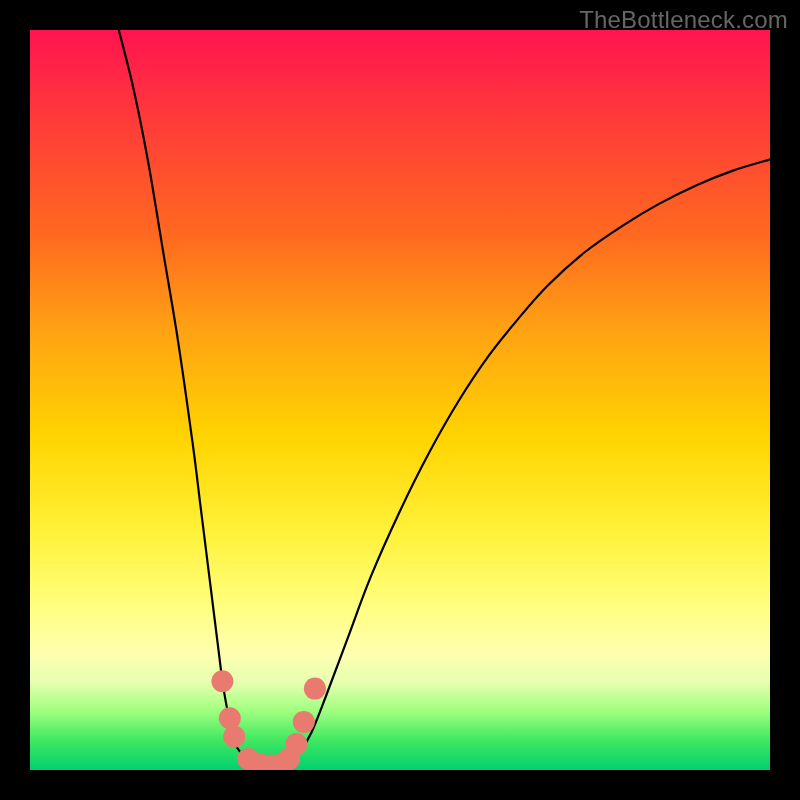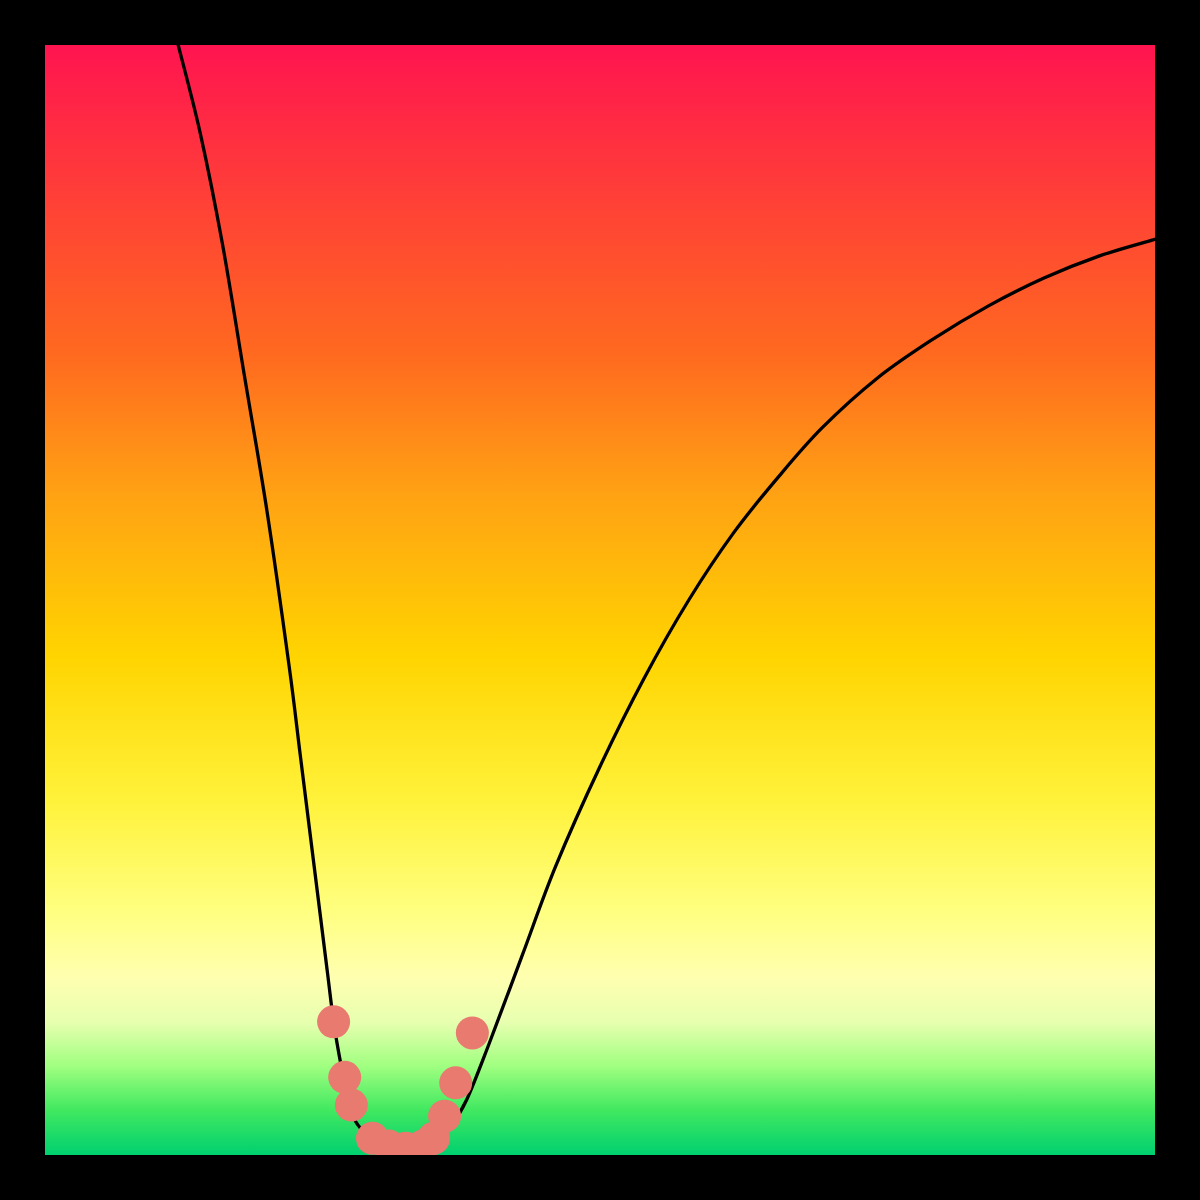--- a/index.html
+++ b/index.html
@@ -63,20 +63,21 @@
     stroke-linecap: round;
   }
   .dots circle {
     fill: #e87a70;
   }
 </style>
 </head>
 <body>
 
 <div class="frame">
+  <div class="watermark">TheBottleneck.com</div>
 
   <div class="plot-area">
     <svg class="curves" viewBox="0 0 740 740" preserveAspectRatio="none">
       <path id="path-left" class="curve" d="M 88.80 0.00 C 91.27 9.87, 98.67 37.00, 103.60 59.20 C 108.53 81.40, 113.47 106.07, 118.40 133.20 C 123.33 160.33, 128.27 192.40, 133.20 222.00 C 138.13 251.60, 143.07 278.73, 148.00 310.80 C 152.93 342.87, 159.10 387.27, 162.80 414.40 C 166.50 441.53, 167.73 453.87, 170.20 473.60 C 172.67 493.33, 175.13 513.07, 177.60 532.80 C 180.07 552.53, 183.15 577.20, 185.00 592.00 C 186.85 606.80, 187.47 611.73, 188.70 621.60 C 189.93 631.47, 191.17 642.57, 192.40 651.20 C 193.63 659.83, 194.87 666.62, 196.10 673.40 C 197.33 680.18, 198.57 686.35, 199.80 691.90 C 201.03 697.45, 202.27 702.38, 203.50 706.70 C 204.73 711.02, 205.35 714.47, 207.20 717.80 C 209.05 721.13, 212.13 724.21, 214.60 726.68 C 217.07 729.15, 219.53 731.00, 222.00 732.60 C 224.47 734.20, 226.93 735.31, 229.40 736.30 C 231.87 737.29, 234.33 737.90, 236.80 738.52 C 239.27 739.14, 242.97 739.75, 244.20 740.00"></path>
       <path id="path-right" class="curve" d="M 244.20 740.00 C 245.43 739.63, 249.13 739.01, 251.60 737.78 C 254.07 736.55, 255.92 735.31, 259.00 732.60 C 262.08 729.89, 266.40 726.43, 270.10 721.50 C 273.80 716.57, 276.88 712.25, 281.20 703.00 C 285.52 693.75, 289.83 682.03, 296.00 666.00 C 302.17 649.97, 310.80 626.53, 318.20 606.80 C 325.60 587.07, 331.77 568.57, 340.40 547.60 C 349.03 526.63, 360.13 501.97, 370.00 481.00 C 379.87 460.03, 389.73 440.30, 399.60 421.80 C 409.47 403.30, 419.33 386.03, 429.20 370.00 C 439.07 353.97, 448.93 339.17, 458.80 325.60 C 468.67 312.03, 478.53 300.32, 488.40 288.60 C 498.27 276.88, 506.90 266.40, 518.00 255.30 C 529.10 244.20, 542.67 231.87, 555.00 222.00 C 567.33 212.13, 579.67 204.12, 592.00 196.10 C 604.33 188.08, 616.67 180.68, 629.00 173.90 C 641.33 167.12, 653.67 160.95, 666.00 155.40 C 678.33 149.85, 690.67 144.92, 703.00 140.60 C 715.33 136.28, 733.83 131.35, 740.00 129.50"></path>
       <g id="dots" class="dots">
           <circle cx="192.40" cy="651.20" r="11" fill="#e87a70"></circle>
           <circle cx="199.80" cy="688.20" r="11" fill="#e87a70"></circle>
           <circle cx="204.24" cy="706.70" r="11" fill="#e87a70"></circle>
           <circle cx="218.30" cy="728.90" r="11" fill="#e87a70"></circle>

